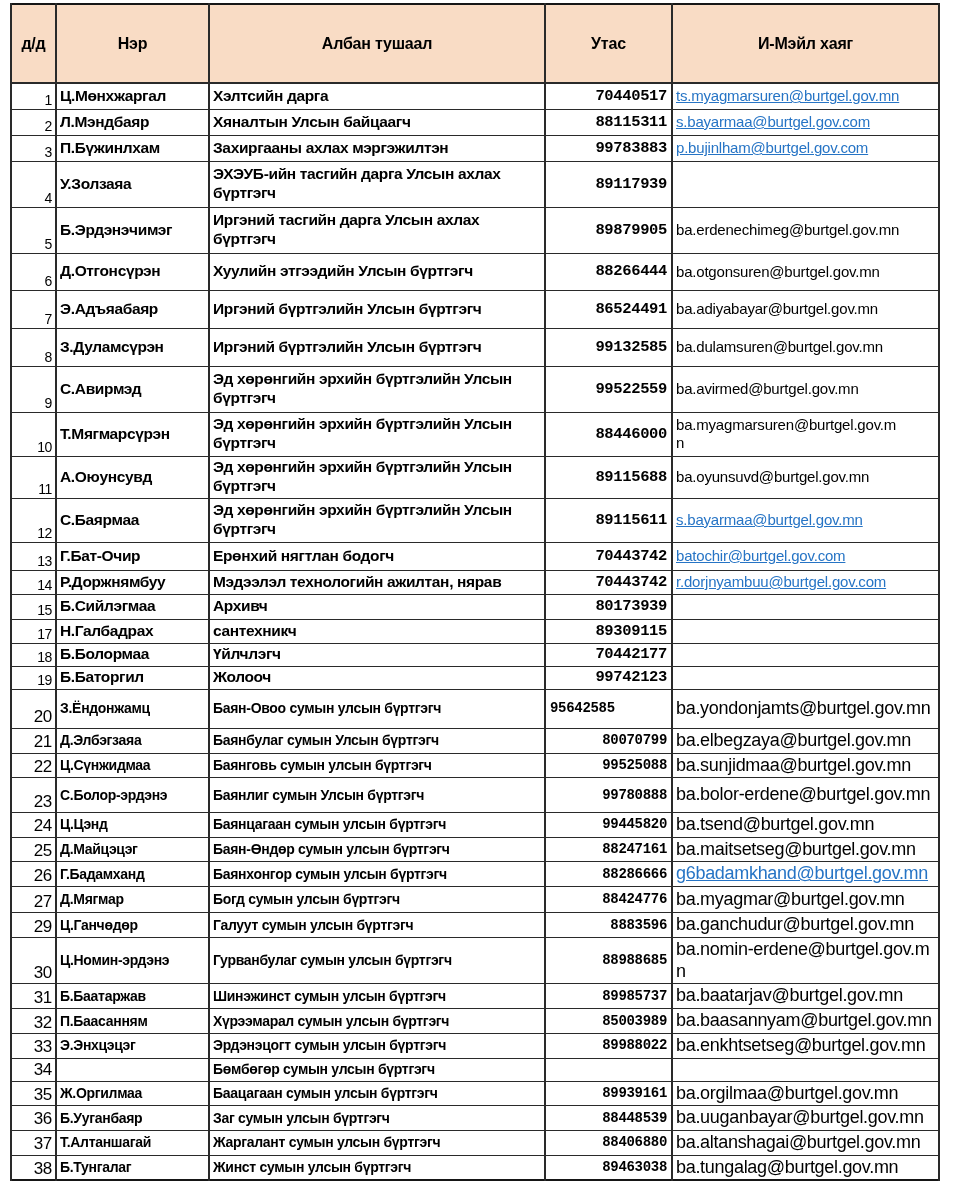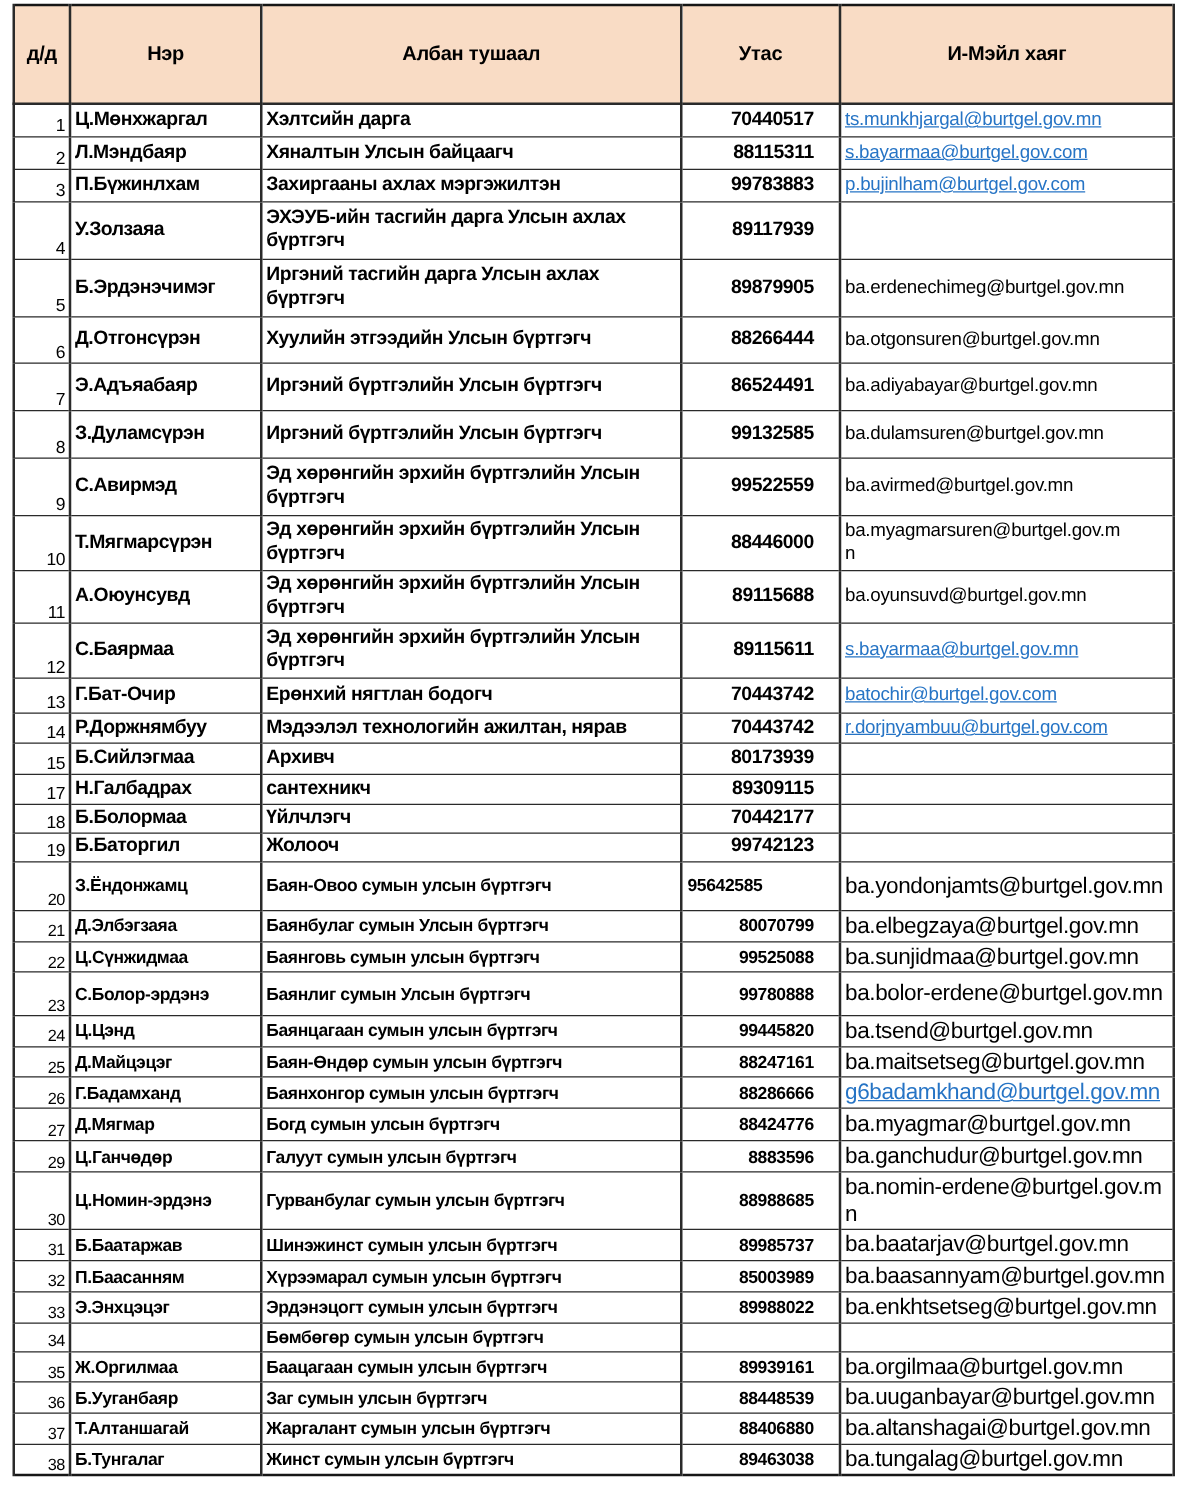--- a/index.html
+++ b/index.html
@@ -6,25 +6,25 @@
   body{width:957px;height:1200px;overflow:hidden;font-family:"Liberation Sans",sans-serif;color:#000;}
   .sheet{position:absolute;top:3px;left:10px;}
   table.contacts{border-collapse:collapse;table-layout:fixed;width:928px;border:2px solid #161616;}
   th,td{border:1px solid #2a2a2a;border-left-width:2px;border-right-width:2px;overflow:hidden;}
   thead th{height:75px;background:var(--header-bg,#f9dcc5);font-weight:bold;font-size:16px;
     text-align:center;vertical-align:middle;border-bottom-width:2px;letter-spacing:-0.2px;}
   td{padding:1px 3px;vertical-align:middle;font-size:15.5px;font-weight:bold;
     letter-spacing:-0.35px;line-height:1.2;}
   td.num{font-weight:normal;font-size:14px;text-align:right;vertical-align:bottom;
     padding-right:3px;padding-bottom:0;}
-  td.phone{text-align:right;padding-right:20px;}
+  td.phone{text-align:right;padding-right:4px;font-family:Liberation Mono, monospace;}
   td.phone.left{text-align:left;padding-left:4px;}
   td.email{font-weight:normal;font-size:15px;letter-spacing:-0.2px;word-break:break-all;}
   tr.compact td{font-size:14px;letter-spacing:-0.3px;}
-  tr.compact td.num{font-size:13px;}
+  tr.compact td.num{font-size:17px;}
   tr.compact td.email{font-size:18px;}
   .link{color:var(--link,#2674c5);text-decoration:underline;cursor:pointer;}
   .wrapbox{display:inline-block;max-width:224px;word-break:break-all;}
 </style>
 </head>
 <body>
 
 <div class="sheet">
   <table class="contacts">
     <colgroup>
@@ -42,21 +42,21 @@
           <th>Утас</th>
           <th>И-Мэйл хаяг</th>
         </tr>
     </thead>
     <tbody id="table-body">
         <tr style="height: 26px;">
           <td class="num">1</td>
           <td class="name">Ц.Мөнхжаргал</td>
           <td class="pos">Хэлтсийн дарга</td>
           <td class="phone">70440517</td>
-          <td class="email"><span class="link">ts.munkhjargal@burtgel.gov.mn</span></td>
+          <td class="email"><span class="link">ts.myagmarsuren@burtgel.gov.mn</span></td>
         </tr>
         <tr style="height: 26px;">
           <td class="num">2</td>
           <td class="name">Л.Мэндбаяр</td>
           <td class="pos">Хяналтын Улсын байцаагч</td>
           <td class="phone">88115311</td>
           <td class="email"><span class="link">s.bayarmaa@burtgel.gov.com</span></td>
         </tr>
         <tr style="height: 26px;">
           <td class="num">3</td>

